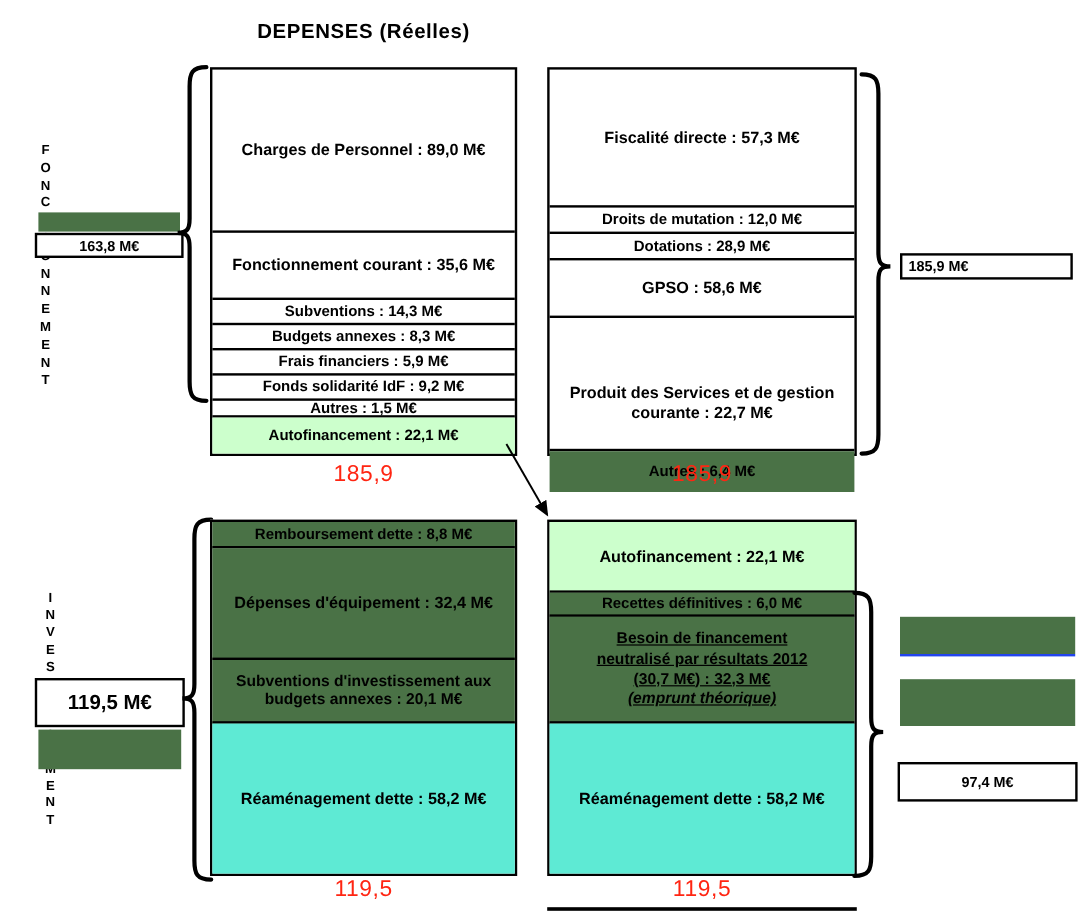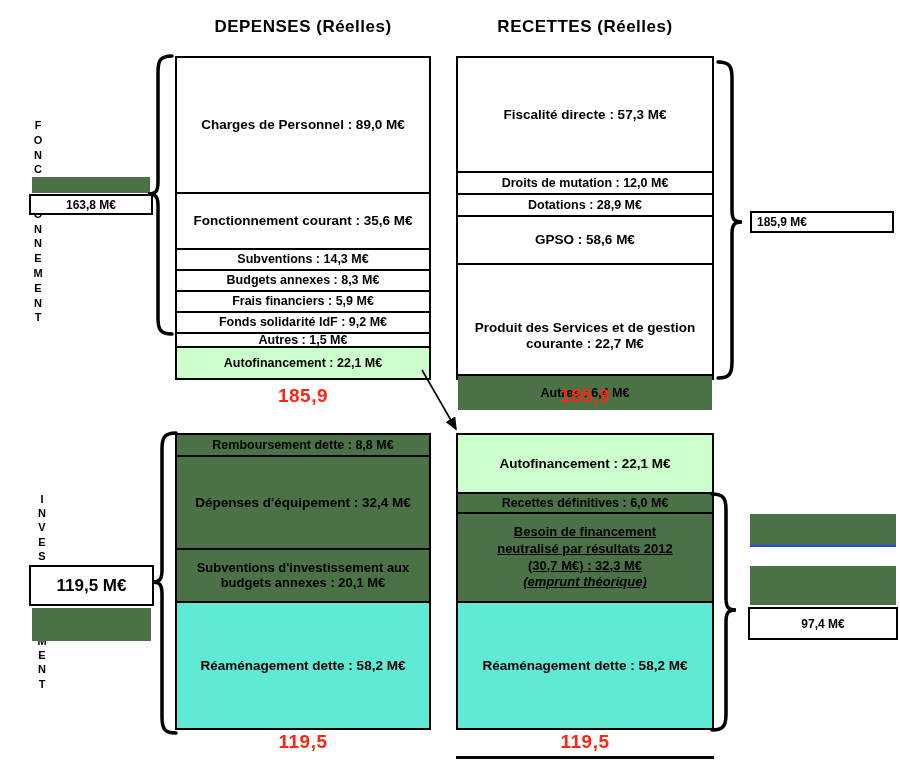--- a/index.html
+++ b/index.html
@@ -11,21 +11,21 @@
 
   .stack { border:2px solid #000; background:#fff; }
   .seg { display:flex; align-items:center; justify-content:center;
          text-align:center; font-weight:bold; font-size:12.5px; line-height:1.15;
          color:#000; border-bottom:2px solid #000; padding:0 8px; box-sizing:border-box; }
   .stack > .seg:last-child { border-bottom:none; }
   .lg { background:#ccffcc; }
   .dg { background:#4a7246; }
   .pk { background:#5eead4; }
 
-  .total { color:#ff2512; font-size:19px; font-weight:bold; text-align:center; letter-spacing:.5px; }
+  .total { color:#ff2512; font-size:19px; font-weight:normal; text-align:center; letter-spacing:.5px; }
 
   .vlabel { font-size:11px; font-weight:bold; color:#000; white-space:pre-line;
             text-align:center; line-height:14.8px; }
   .vlabel.tight { line-height:14.2px; }
 
   .valuebox { border:2px solid #000; background:#fff; font-weight:bold; font-size:12px;
               color:#000; display:flex; align-items:center; justify-content:center; }
   .valuebox.leftalign { justify-content:flex-start; padding-left:5px; }
 
   .bar { background:#4a7246; }
@@ -37,21 +37,20 @@
   .besoin-note { font-style:italic; }
 
   svg.brace, svg.arrow { position:absolute; overflow:visible; }
 </style>
 </head>
 <body>
 
 <div class="canvas">
 
   <div class="abs hdr" style="left:175px; top:17px; width:256px;">DEPENSES (Réelles)</div>
-  <div class="abs hdr" style="left:456px; top:17px; width:258px;">RECETTES (Réelles)</div>
 
   <div class="abs vlabel" style="left:28px; top:118px; width:20px;">F
 O
 N
 C
 T
 I
 O
 N
 N
@@ -150,15 +149,15 @@
   <div class="abs total" style="left:456px; top:731px; width:258px;">119,5</div>
   <div class="abs underline" style="left:456px; top:756px; width:258px; height:3px;"></div>
 
   <svg class="brace" style="left:710px; top:492px;" width="28" height="240" viewBox="0 0 28 240">
     <path d="M 2 2 C 14 2 16 7 16 18 L 16 106 C 16 115 18 118 26 118 C 18 118 16 121 16 130 L 16 222 C 16 233 14 238 2 238" fill="none" stroke="#000" stroke-width="3.5" stroke-linecap="round"></path>
   </svg>
 
   <div class="abs bar" style="left:750px; top:514px; width:146px; height:31px;"></div>
   <div class="abs blueline" style="left:750px; top:545px; width:146px; height:2px;"></div>
   <div class="abs bar" style="left:750px; top:566px; width:146px; height:39px;"></div>
-  <div class="abs valuebox" style="left:748px; top:607px; width:150px; height:33px;">97,4 M€</div>
+  <div class="abs valuebox" style="left:748px; top:635px; width:150px; height:33px;">97,4 M€</div>
 
 </div>
 
 </body></html>

